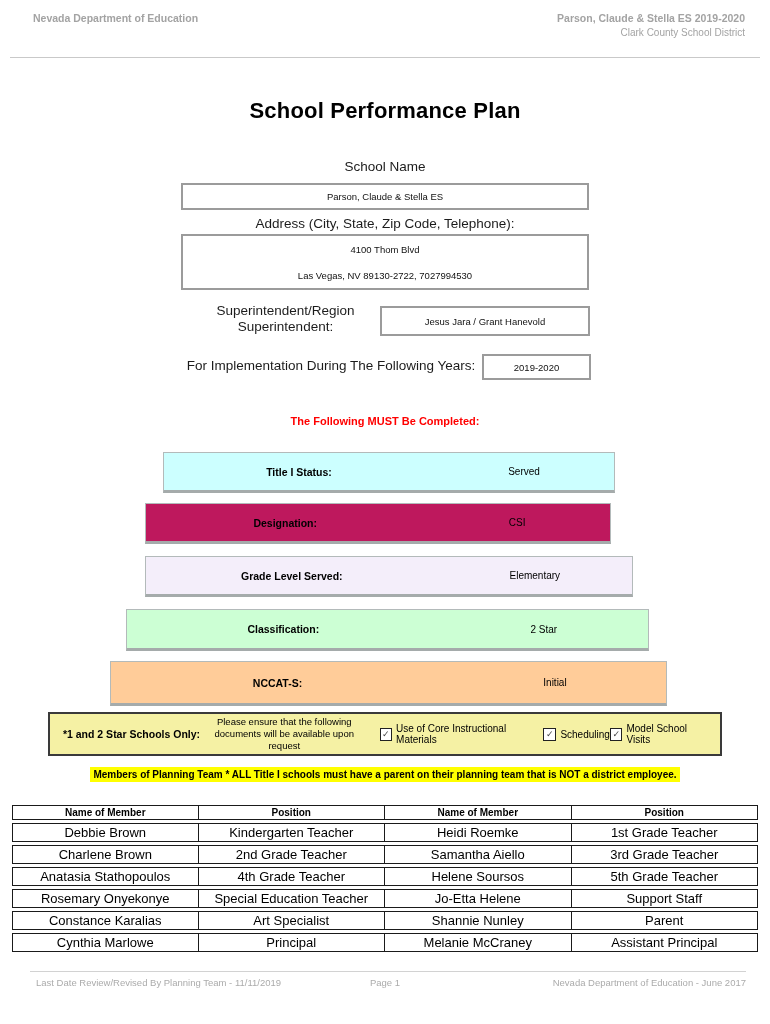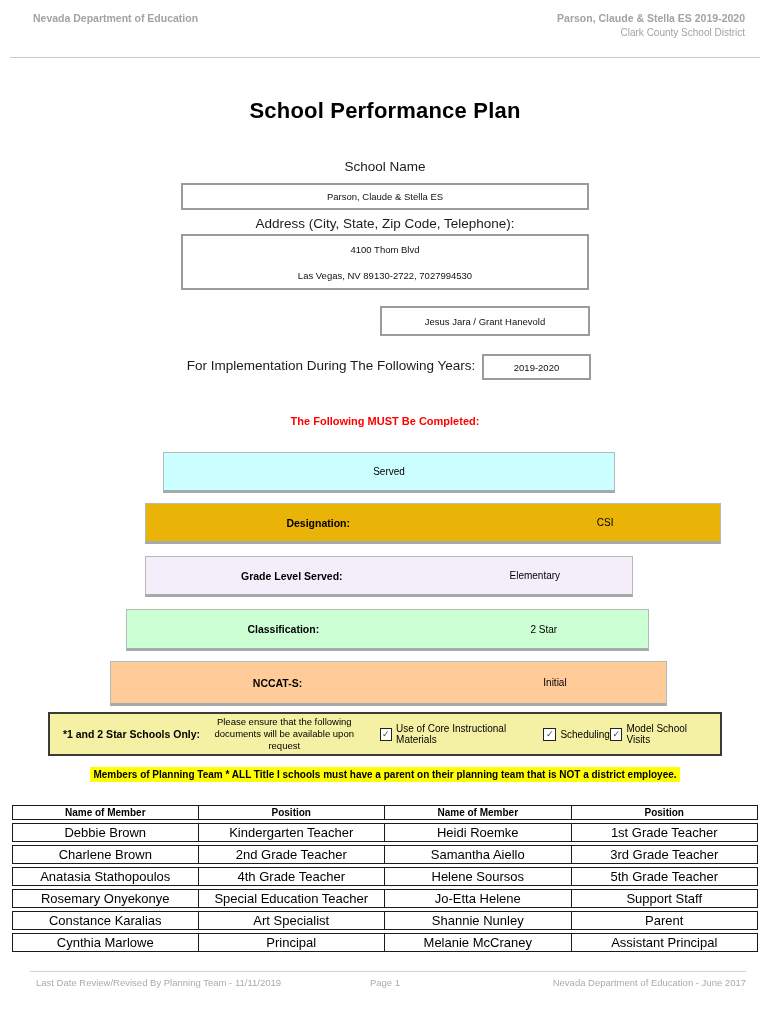--- a/index.html
+++ b/index.html
@@ -39,21 +39,21 @@
   .box-impl{left:482px;top:354px;width:105px;height:22px;}
   
   .red-notice{position:absolute;left:0;right:0;top:415px;text-align:center;
     font-size:11px;font-weight:bold;color:#ff0000;}
   
   .status-row{position:absolute;display:flex;align-items:center;
     border:1px solid #b3baba;border-bottom:3px solid #a5abab;box-sizing:border-box;}
   .status-row .row-label{flex:0 0 60%;text-align:center;font-size:10.5px;font-weight:bold;}
   .status-row .row-value{flex:1;text-align:center;font-size:10px;}
   .sr1{left:163px;top:452px;width:452px;height:41px;background:#ccffff;}
-  .sr2{left:145px;top:503px;width:576px;height:41px;background:#eab308;}
+  .sr2{left:145px;top:503px;width:466px;height:41px;background:#be185d;}
   .sr3{left:145px;top:556px;width:488px;height:41px;background:#f4eefa;}
   .sr4{left:126px;top:609px;width:523px;height:42px;background:#ccffd4;}
   .sr5{left:110px;top:661px;width:557px;height:45px;background:#ffcc99;}
   
   .star-bar{position:absolute;left:48px;top:712px;width:674px;height:44px;
     background:#f5f1a4;border:2px solid #3a3a3a;box-sizing:border-box;
     display:flex;align-items:center;padding:0 10px;}
   .star-label{flex:0 0 22%;text-align:center;font-size:10.5px;font-weight:bold;}
   .star-note{flex:0 0 25%;text-align:center;font-size:9.5px;line-height:12px;}
   .cb-group{flex:1;display:flex;justify-content:space-between;align-items:center;padding-left:14px;}
@@ -100,32 +100,34 @@
   <div class="inbox box-school">
     <span>Parson, Claude &amp; Stella ES</span>
   </div>
 
   <div class="flabel lbl-address">Address (City, State, Zip Code, Telephone):</div>
   <div class="inbox box-address">
     <span>4100 Thom Blvd</span>
     <span>Las Vegas, NV  89130-2722, 7027994530</span>
   </div>
 
+  <div class="lbl-supt">Superintendent/Region Superintendent:</div>
   <div class="inbox box-supt">
     <span>Jesus Jara / Grant Hanevold</span>
   </div>
 
   <div class="lbl-impl">For Implementation During The Following Years:</div>
   <div class="inbox box-impl">
     <span>2019-2020</span>
   </div>
 
   <div class="red-notice">The Following MUST Be Completed:</div>
 
   <div class="status-row sr1">
+    <span class="row-label">Title I Status:</span>
     <span class="row-value">Served</span>
   </div>
   <div class="status-row sr2">
     <span class="row-label">Designation:</span>
     <span class="row-value">CSI</span>
   </div>
   <div class="status-row sr3">
     <span class="row-label">Grade Level Served:</span>
     <span class="row-value">Elementary</span>
   </div>

